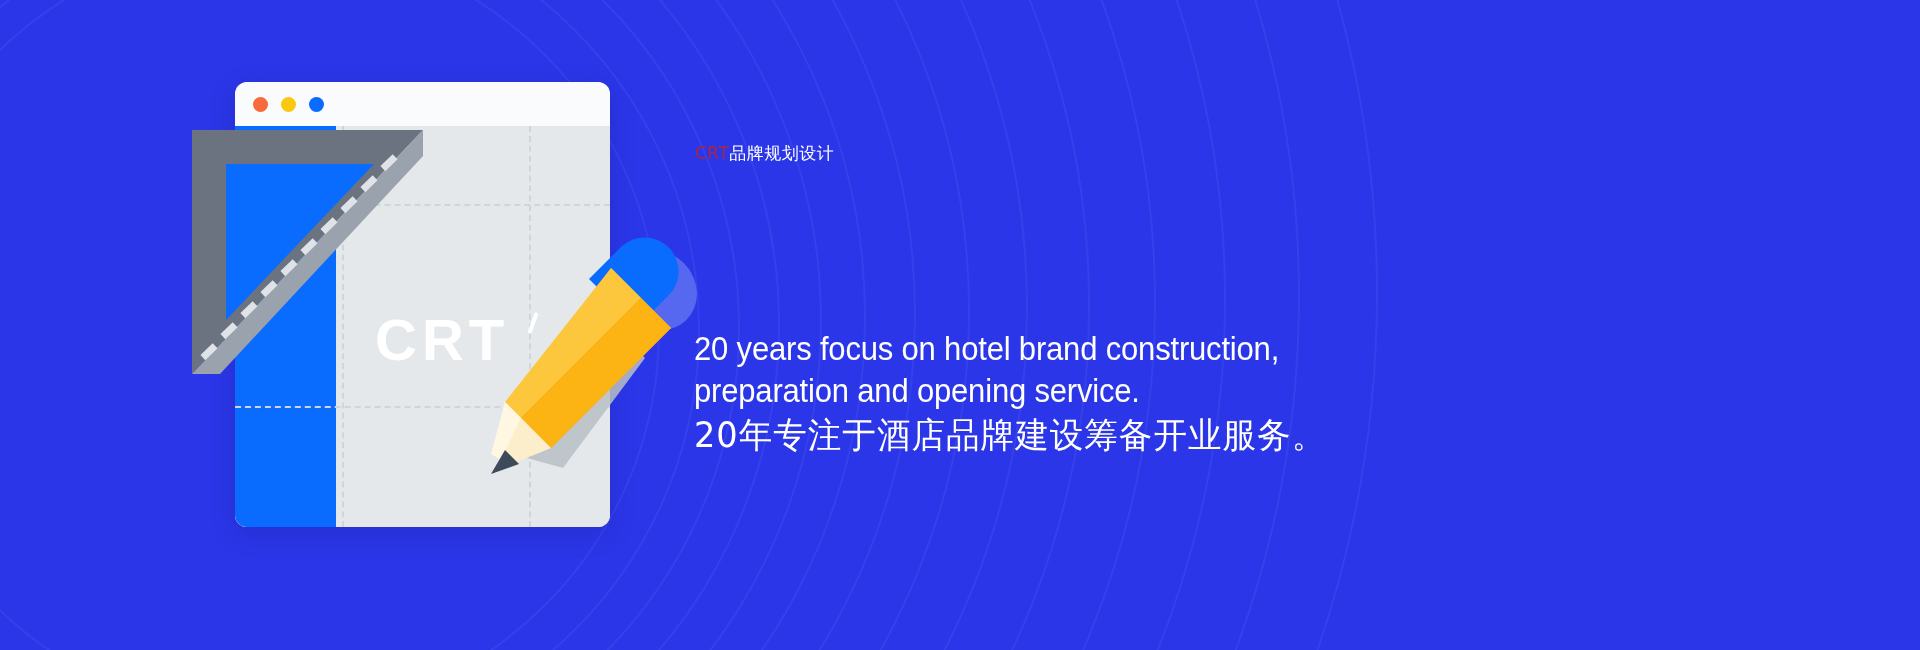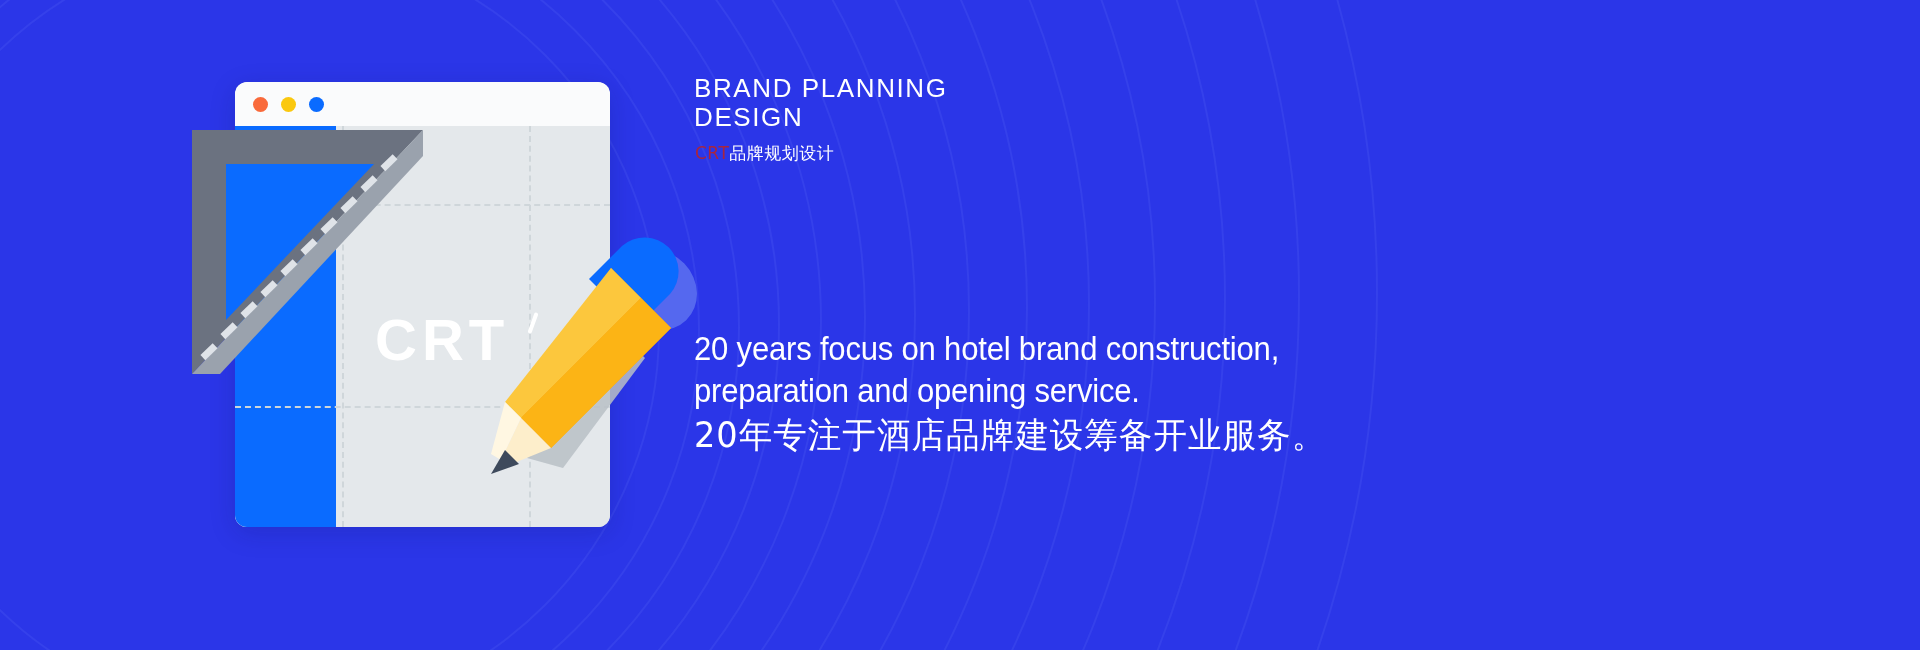--- a/index.html
+++ b/index.html
@@ -228,22 +228,20 @@
 
         <path d="M36 188 L66 218 L22 236 L16 230 Z" fill="#fdeecb"></path>
         <path d="M20 172 L36 188 L16 230 L6 224 Z" fill="#fff7e2"></path>
 
         <path d="M20 220 L34 234 L6 244 Z" fill="#3e4a5c"></path>
       </svg>
     </div>
 
   </div>
 
-  <div class="headline">BRAND PLANNING
-DESIGN</div>
 
   <div class="headline-cn">
     <span class="crt-mark">CRT</span><span>品牌规划设计</span>
   </div>
 
   <div class="tagline-en">20 years focus on hotel brand construction,
 preparation and opening service.</div>
 
   <div class="tagline-cn">20年专注于酒店品牌建设筹备开业服务。</div>
 

